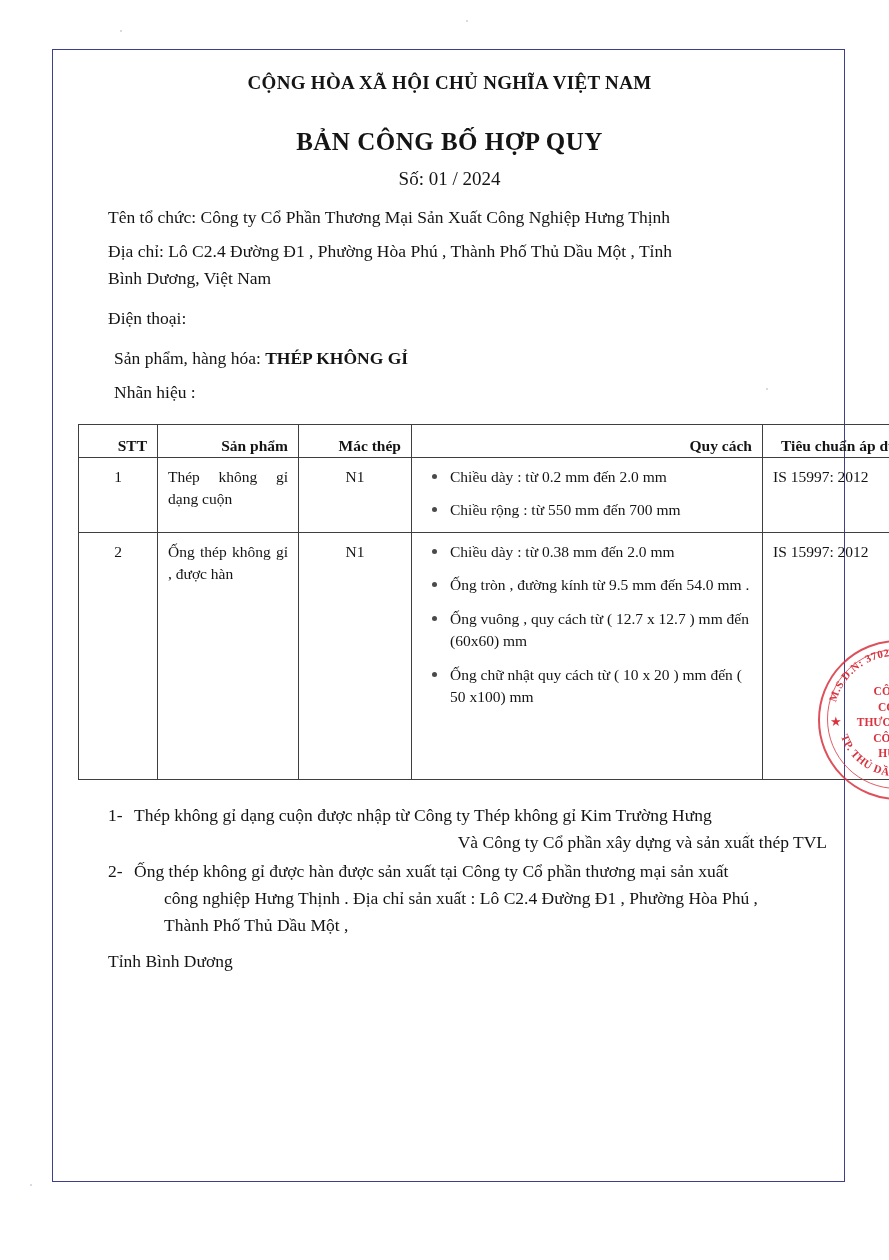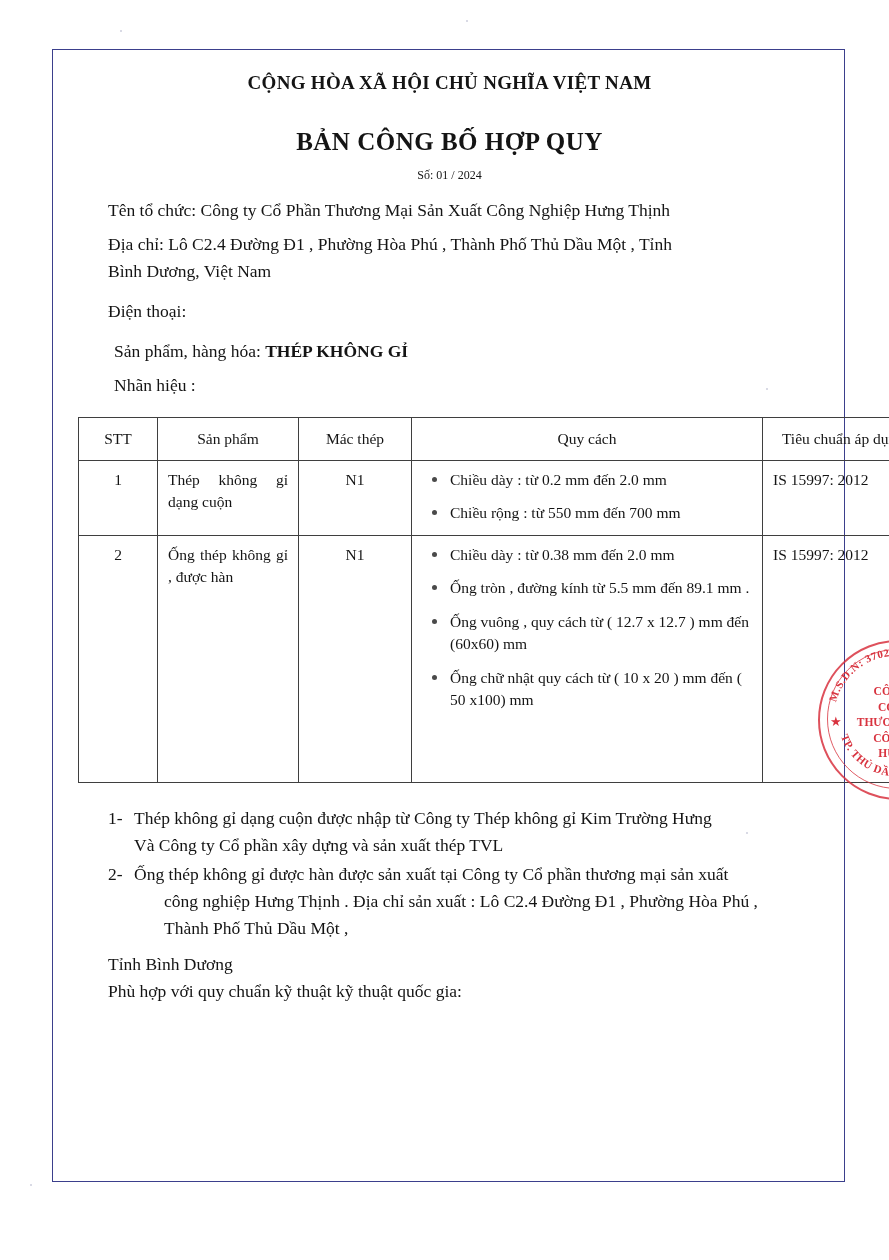--- a/index.html
+++ b/index.html
@@ -56,21 +56,21 @@
   }
   .doc-title {
     text-align: center;
     font-weight: bold;
     font-size: 25px;
     margin-top: 34px;
     letter-spacing: 0.5px;
   }
   .doc-number {
     text-align: center;
-    font-size: 12px;
+    font-size: 19px;
     margin-top: 12px;
   }
 
   .field-line {
     font-size: 17.5px;
     margin-top: 14px;
     line-height: 1.5;
     padding-left: 36px;
   }
   .field-line.indent2 { padding-left: 42px; }
@@ -86,24 +86,24 @@
     table-layout: fixed;
   }
   table.spec th, table.spec td {
     border: 1px solid #3f3f3f;
     vertical-align: top;
     padding: 8px 10px;
     font-size: 15.5px;
     line-height: 1.45;
   }
   table.spec th {
-    font-weight: normal;
-    text-align: center;
+    font-weight: bold;
+    text-align: right;
     padding-top: 10px;
-    padding-bottom: 10px;
+    padding-bottom: 0;
   }
   th.c-stt, td.c-stt { width: 58px; text-align: center; }
   th.c-prod, td.c-prod { width: 120px; }
   th.c-grade, td.c-grade { width: 92px; text-align: center; }
   th.c-spec, td.c-spec { width: 330px; }
   th.c-std, td.c-std { width: 140px; }
   td.c-prod { text-align: justify; }
   td.c-prod.justify-cell { text-align: justify; text-align-last: left; }
   td.c-spec ul {
     margin: 0;
@@ -137,21 +137,21 @@
   .note-item {
     display: flex;
     margin-bottom: 2px;
   }
   .note-num {
     width: 26px;
     flex: 0 0 26px;
   }
   .note-body { flex: 1; }
   .note-body .sub { display: block; padding-left: 30px; }
-  .note-body .sub0 { display: block; padding-left: 0; }
+  .note-body .sub0 { display: block; padding-left: 0; text-align: right; }
 
   .closing {
     font-size: 17.5px;
     line-height: 1.55;
     padding-left: 36px;
     margin-top: 8px;
   }
   .closing .l1 { display: block; }
   .closing .l2 { display: block; padding-left: 28px; text-align: justify; }
   .closing .l3 { display: block; padding-left: 0; }
@@ -291,21 +291,21 @@
           </td>
           <td class="c-std">IS 15997: 2012</td>
         </tr>
         <tr>
           <td class="c-stt row2">2</td>
           <td class="c-prod row2 justify-cell">Ống thép không gỉ , được hàn</td>
           <td class="c-grade row2">N1</td>
           <td class="c-spec row2">
             <ul>
               <li>Chiều dày : từ 0.38 mm đến 2.0 mm</li>
-              <li>Ống tròn , đường kính từ 5.5 mm đến 89.1 mm .</li>
+              <li>Ống tròn , đường kính từ 9.5 mm đến 54.0 mm .</li>
               <li>Ống vuông , quy cách từ ( 12.7 x 12.7 ) mm đến (60x60) mm</li>
               <li>Ống chữ nhật quy cách từ ( 10 x 20 ) mm đến ( 50 x100) mm</li>
             </ul>
           </td>
           <td class="c-std row2">IS 15997: 2012</td>
         </tr>
       </tbody>
     </table>
 
     <div class="notes">
@@ -321,21 +321,20 @@
         <div class="note-body">
           <span>Ống thép không gỉ được hàn được sản xuất tại Công ty Cổ phần thương mại sản xuất</span>
           <span class="sub">công nghiệp Hưng Thịnh . Địa chỉ sản xuất : Lô C2.4 Đường Đ1 , Phường Hòa Phú ,</span>
           <span class="sub">Thành Phố Thủ Dầu Một ,</span>
         </div>
       </div>
     </div>
 
     <div class="closing">
       <span class="l1">Tỉnh Bình Dương</span>
-      <span class="l1">Phù hợp với quy chuẩn kỹ thuật kỹ thuật quốc gia:</span>
     </div>
 
   </div>
 
   <div class="stamp-clip">
     <div class="stamp" style="left:0;top:10px;">
       <div class="ring"></div>
       <div class="ring2"></div>
       <div class="arc-text">
         <svg viewBox="0 0 156 156" width="156" height="156">

